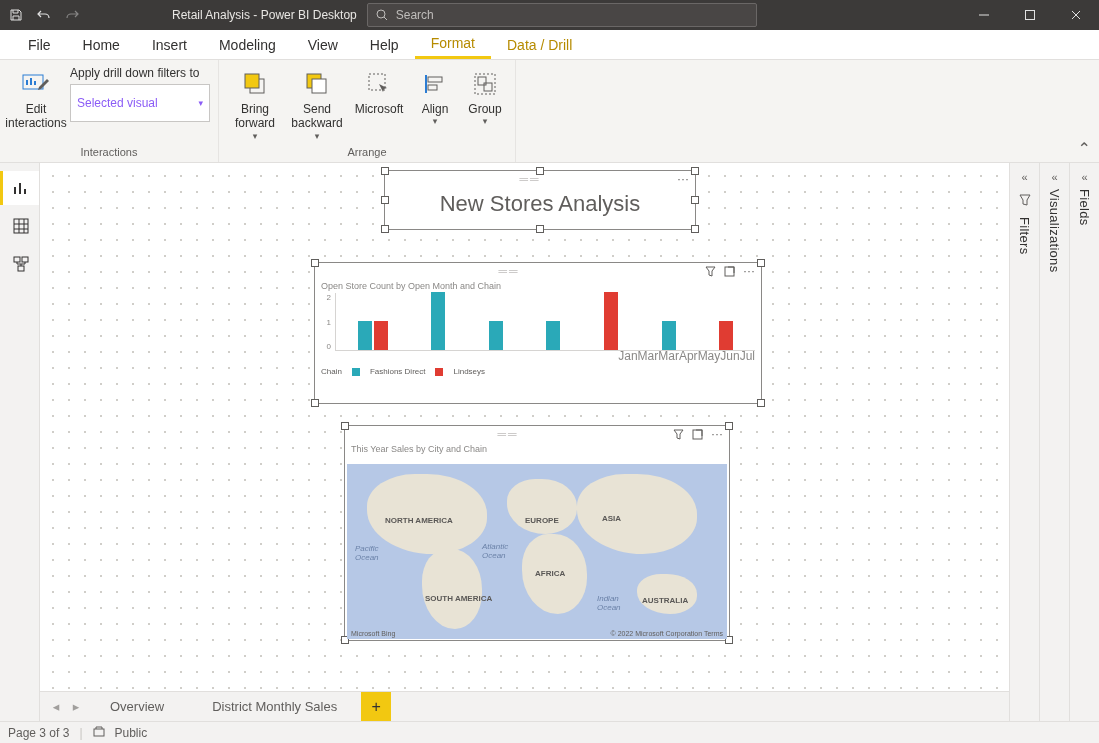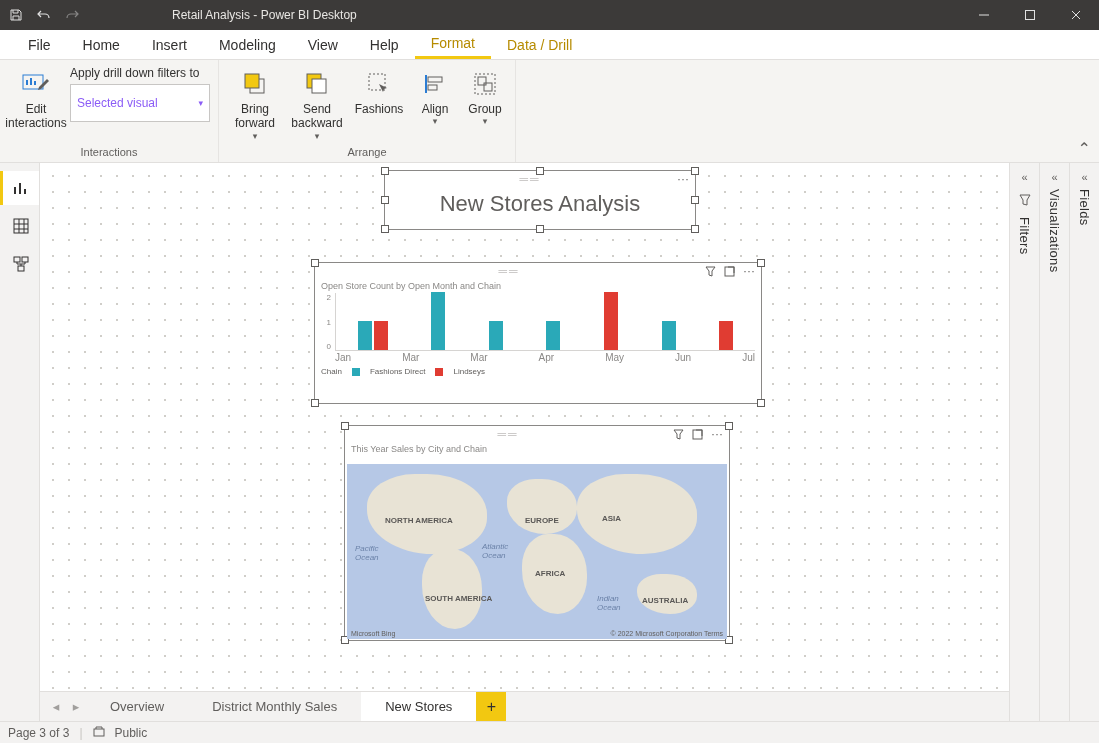--- a/index.html
+++ b/index.html
@@ -59,21 +59,21 @@
 .visual-hdr .grip { flex: 1; text-align: center; letter-spacing: 2px; color: #bfbdbb; }
 .visual-hdr .hicon { cursor: pointer; display: flex; }
 
 
 .chart-title { font-size: 9px; color: #8a8886; padding: 2px 6px; }
 .chart-body { position: relative; height: 70px; margin: 0 6px; }
 .chart-axis { position: absolute; left: 0; top: 0; bottom: 12px; width: 12px; display: flex; flex-direction: column; justify-content: space-between; font-size: 8px; color: #8a8886; align-items: flex-end; padding-right: 2px; }
 .chart-plot { position: absolute; left: 14px; right: 0; top: 0; bottom: 12px; border-left: 1px solid #d6d4d2; border-bottom: 1px solid #d6d4d2; display: flex; align-items: flex-end; justify-content: space-around; }
 .bar-group { display: flex; gap: 2px; align-items: flex-end; }
 .bar { width: 14px; }
-.chart-xlabels { position: absolute; left: 14px; right: 0; bottom: 0; display: flex; justify-content: space-between; font-size: 10px; color: #8a8886; }
+.chart-xlabels { position: absolute; left: 14px; right: 0; bottom: 0; display: flex; justify-content: flex-end; font-size: 12px; color: #8a8886; }
 .chart-legend { display: flex; gap: 10px; font-size: 8px; color: #605e5c; padding: 4px 6px; align-items: center; }
 .legend-sw { width: 8px; height: 8px; display: inline-block; }
 
 
 .map-body { position: relative; height: 175px; margin: 8px 2px 2px 2px; background: #b6c8e6; overflow: hidden; font-size: 8px; }
 .map-land { position: absolute; background: #e8e3d5; border-radius: 40% 50% 45% 55%; }
 .map-label { position: absolute; font-weight: bold; font-size: 8px; color: #5a5856; }
 .map-ocean { position: absolute; font-style: italic; color: #6b82a8; font-size: 8px; }
 .map-attr { position: absolute; bottom: 2px; font-size: 7px; color: #605e5c; }
 
@@ -109,20 +109,27 @@
           <path d="M4 3L1 6l3 3 M1 6h7a4 4 0 0 1 4 4" stroke="#e0e0e0" fill="none" stroke-width="1.2"></path>
         </svg>
     </div>
     <div class="qat-icon" style="opacity:.45">
       <svg width="14" height="14" viewBox="0 0 14 14">
           <path d="M10 3l3 3-3 3 M13 6H6a4 4 0 0 0-4 4" stroke="#e0e0e0" fill="none" stroke-width="1.2"></path>
         </svg>
     </div>
   </div>
   <div class="app-title">Retail Analysis - Power BI Desktop</div>
+  <div class="searchbox">
+    <svg width="12" height="12" viewBox="0 0 12 12">
+        <circle cx="5" cy="5" r="4" stroke="#bfbdbb" fill="none"></circle>
+        <path d="M8 8l3 3" stroke="#bfbdbb"></path>
+      </svg>
+    <span>Search</span>
+  </div>
   <div class="spacer"></div>
   <div class="win-controls">
     <div class="win-btn">
         <svg width="12" height="12">
           <path d="M1 6h10" stroke-width="1"></path>
         </svg>
       </div>
     <div class="win-btn">
         <svg width="12" height="12">
           <rect x="1.5" y="1.5" width="9" height="9" stroke-width="1"></rect>
@@ -196,21 +203,21 @@
 backward</span>
           <span class="chev">▾</span>
       </div>
       <div class="ribbon-btn-lg">
         <div class="ic">
             <svg width="28" height="28" viewBox="0 0 28 28">
               <rect x="4" y="4" width="16" height="16" fill="none" stroke="#605e5c" stroke-dasharray="2 2"></rect>
               <path d="M14 14l8 4-3 1-1 3z" fill="#605e5c"></path>
             </svg>
           </div>
-        <span>Fashions</span>
+        <span>Microsoft</span>
       </div>
       <div class="ribbon-btn-lg" style="width:44px">
         <div class="ic">
             <svg width="26" height="26" viewBox="0 0 26 26">
               <path d="M4 4v18" stroke="#2b7cd3" stroke-width="2"></path>
               <rect x="6" y="6" width="14" height="5" fill="none" stroke="#605e5c"></rect>
               <rect x="6" y="14" width="9" height="5" fill="none" stroke="#605e5c"></rect>
             </svg>
           </div>
         <span>Align</span>
@@ -392,21 +399,20 @@
         </div>
 
       </div>
     </div>
 
     <div class="pagetabs">
       <div class="navbtn">◂</div>
       <div class="navbtn">▸</div>
       <div class="ptab">Overview</div>
       <div class="ptab">District Monthly Sales</div>
-      <div class="ptab active">New Stores</div>
       <div class="addbtn">+</div>
     </div>
   </div>
 
   <div class="collapsed-pane">
     <span class="chev">«</span>
     <span class="picon"><svg width="14" height="14" viewBox="0 0 14 14">
           <path d="M2 2h10L9 7v5L5 11V7z" fill="none" stroke="#605e5c"></path>
         </svg></span>
     <span class="vlabel">Filters</span>

